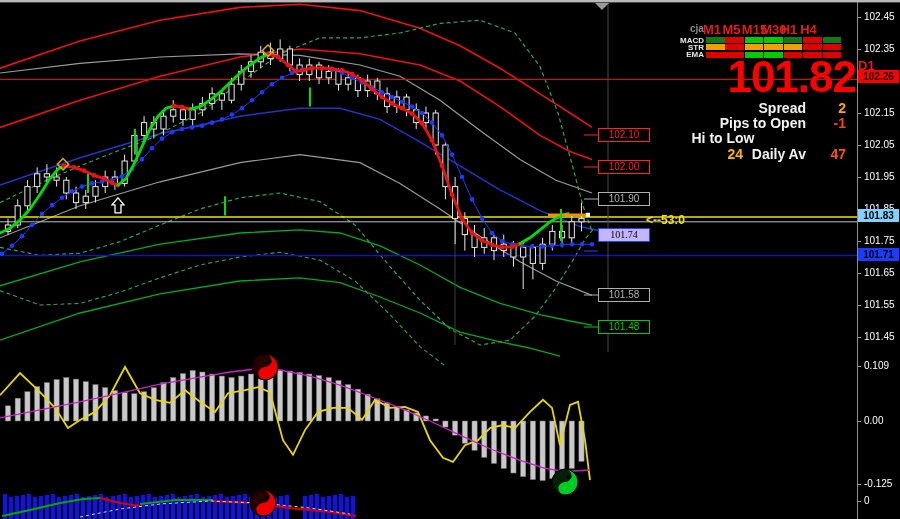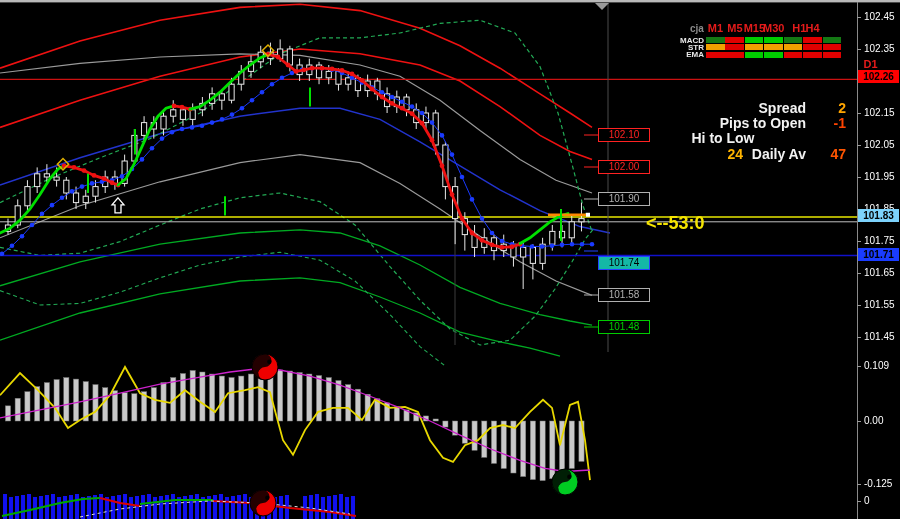--- a/index.html
+++ b/index.html
@@ -4,29 +4,29 @@
 <style>
   html,body{margin:0;padding:0;background:#222;}
   #screen{position:relative;width:900px;height:519px;background:#000;overflow:hidden;
           font-family:"Liberation Sans",sans-serif;}
   #chart-svg{position:absolute;left:0;top:0;z-index:1;}
   .sep{position:absolute;left:0;width:900px;height:2px;background:#b9b9b9;z-index:0;
        border-bottom:1px solid #4a4a4a;}
   #labels{position:absolute;left:0;top:0;width:900px;height:519px;z-index:2;pointer-events:none;}
   .abs{position:absolute;white-space:nowrap;}
   #watermark{color:#8a8a8a;font-size:10px;font-weight:bold;}
-  .tf{color:#e41b1b;font-size:11px;font-weight:bold;text-align:center;}
+  .tf{color:#e41b1b;font-size:13px;font-weight:bold;}
   .rowlab{color:#e8e8e8;font-size:8px;font-weight:bold;text-align:right;}
   .cell{position:absolute;height:6px;}
   #big-price{left:650px;top:52px;width:206px;text-align:right;color:#ff0000;
              font-size:44px;font-weight:bold;letter-spacing:-1px;}
   .statrow{position:absolute;left:600px;width:246px;display:flex;justify-content:flex-end;align-items:center;}
   .statlab{color:#f2f2f2;font-size:14px;font-weight:bold;text-align:right;}
   .statval{width:34px;text-align:right;font-size:14px;font-weight:bold;margin-left:6px;}
-  #countdown{left:646px;top:213px;color:#f5e400;font-size:18px;font-weight:bold;}
+  #countdown{left:646px;top:213px;color:#f5e400;font-size:12px;font-weight:bold;}
   .axlab{color:#ffffff;font-size:10px;left:864px;}
   .axtick{position:absolute;left:857px;width:4px;height:1px;background:#9a9a9a;}
   .axbox{left:858px;width:41px;height:13px;font-size:10px;color:#000;text-align:center;
          line-height:13px;font-weight:bold;}
   #axis-line{position:absolute;left:857px;top:2px;width:1px;height:517px;background:#8a8a8a;z-index:1;}
   .plabel{width:50px;height:12px;border:1px solid;font-size:10px;line-height:12px;
           text-align:center;background:#000;}
 </style>
 </head>
 <body>
@@ -470,20 +470,21 @@
         <div class="abs cell" style="left: 822.58px; top: 44.3px; width: 18.53px; background: rgb(224, 0, 0);"></div>
         <div class="abs rowlab" style="left: 668px; top: 50.1px; width: 36px;">EMA</div>
         <div class="abs cell" style="left: 706px; top: 51.6px; width: 18.53px; background: rgb(224, 0, 0);"></div>
         <div class="abs cell" style="left: 725.43px; top: 51.6px; width: 18.53px; background: rgb(224, 0, 0);"></div>
         <div class="abs cell" style="left: 744.86px; top: 51.6px; width: 18.53px; background: rgb(0, 204, 0);"></div>
         <div class="abs cell" style="left: 764.29px; top: 51.6px; width: 18.53px; background: rgb(0, 204, 0);"></div>
         <div class="abs cell" style="left: 783.72px; top: 51.6px; width: 18.53px; background: rgb(224, 0, 0);"></div>
         <div class="abs cell" style="left: 803.15px; top: 51.6px; width: 18.53px; background: rgb(224, 0, 0);"></div>
         <div class="abs cell" style="left: 822.58px; top: 51.6px; width: 18.53px; background: rgb(224, 0, 0);"></div>
       </div>
+    <div class="abs" id="big-price" style="color: rgb(255, 0, 0);">101.82</div>
     <div id="stats">
         <div class="statrow" style="top: 100px;">
           <span class="statlab">Spread</span>
           <span class="statval" style="color: rgb(255, 165, 0);">2</span>
         </div>
         <div class="statrow" style="top: 115.2px;">
           <span class="statlab">Pips to Open</span>
           <span class="statval" style="color: rgb(255, 68, 0);">-1</span>
         </div>
         <div class="statrow" style="top: 130.4px; flex-direction: column;">
@@ -526,18 +527,18 @@
         <div class="abs axtick" style="left: 857px; top: 501px;"></div>
         <div class="abs axlab" style="top: 495px;">0</div>
         <div class="abs axbox" style="top: 69.5px; background: rgb(255, 0, 0);">102.26</div>
         <div class="abs axbox" style="top: 208.5px; background: #7dd3fc;">101.83</div>
         <div class="abs axbox" style="top: 247.5px; background: rgb(26, 60, 255);">101.71</div>
       </div>
     <div id="chart-labels">
         <div class="abs plabel" style="left: 598px; top: 128px; border-color: rgb(255, 34, 34); color: rgb(255, 34, 34);">102.10</div>
         <div class="abs plabel" style="left: 598px; top: 160px; border-color: rgb(255, 34, 34); color: rgb(255, 34, 34);">102.00</div>
         <div class="abs plabel" style="left: 598px; top: 192px; border-color: rgb(176, 176, 176); color: rgb(176, 176, 176);">101.90</div>
-        <div class="abs plabel" style="left: 598px; top: 256px; border-color: rgb(34, 68, 255); color: rgb(0, 0, 0); background: #14b8a6;">101.74</div>
+        <div class="abs plabel" style="left: 598px; top: 228px; border-color: rgb(34, 68, 255); color: rgb(0, 0, 0); background: #c4b5fd; font-family: Liberation Serif, serif;">101.74</div>
         <div class="abs plabel" style="left: 598px; top: 288px; border-color: rgb(176, 176, 176); color: rgb(176, 176, 176); text-align: center;">101.58</div>
         <div class="abs plabel" style="left: 598px; top: 320px; border-color: rgb(0, 204, 0); color: rgb(0, 204, 0);">101.48</div>
       </div>
   </div>
 </div>
 
 </body></html>

